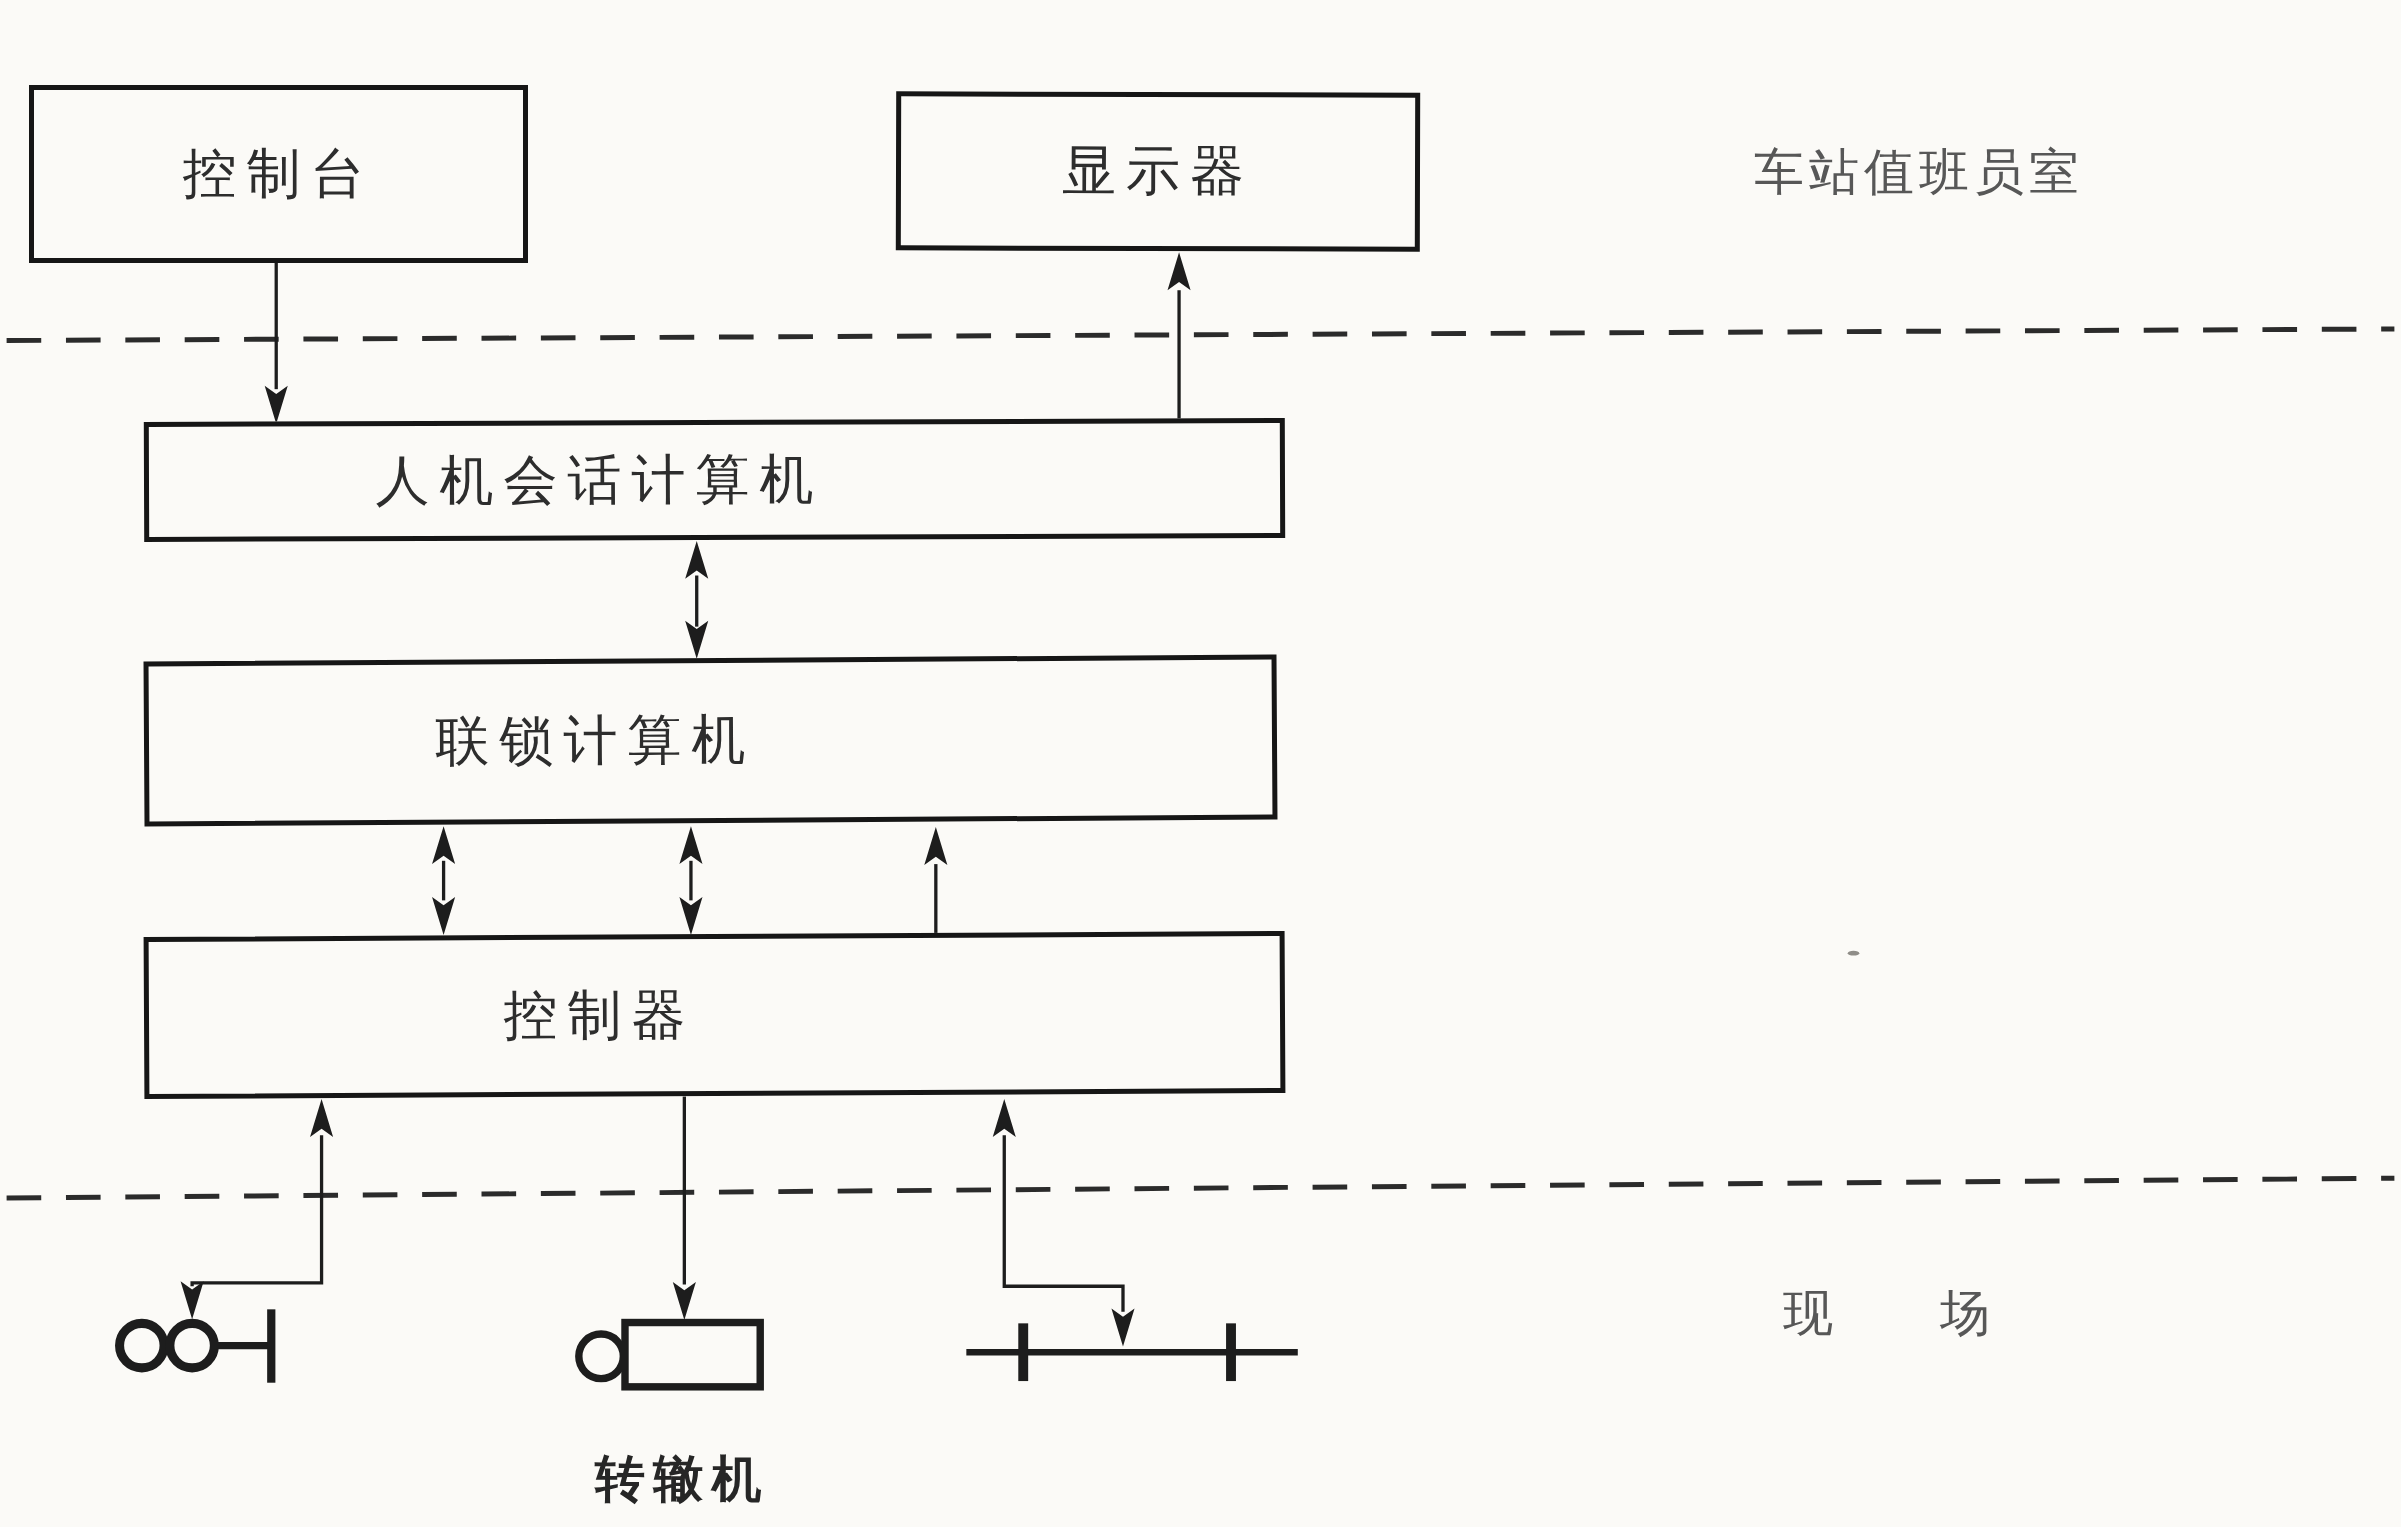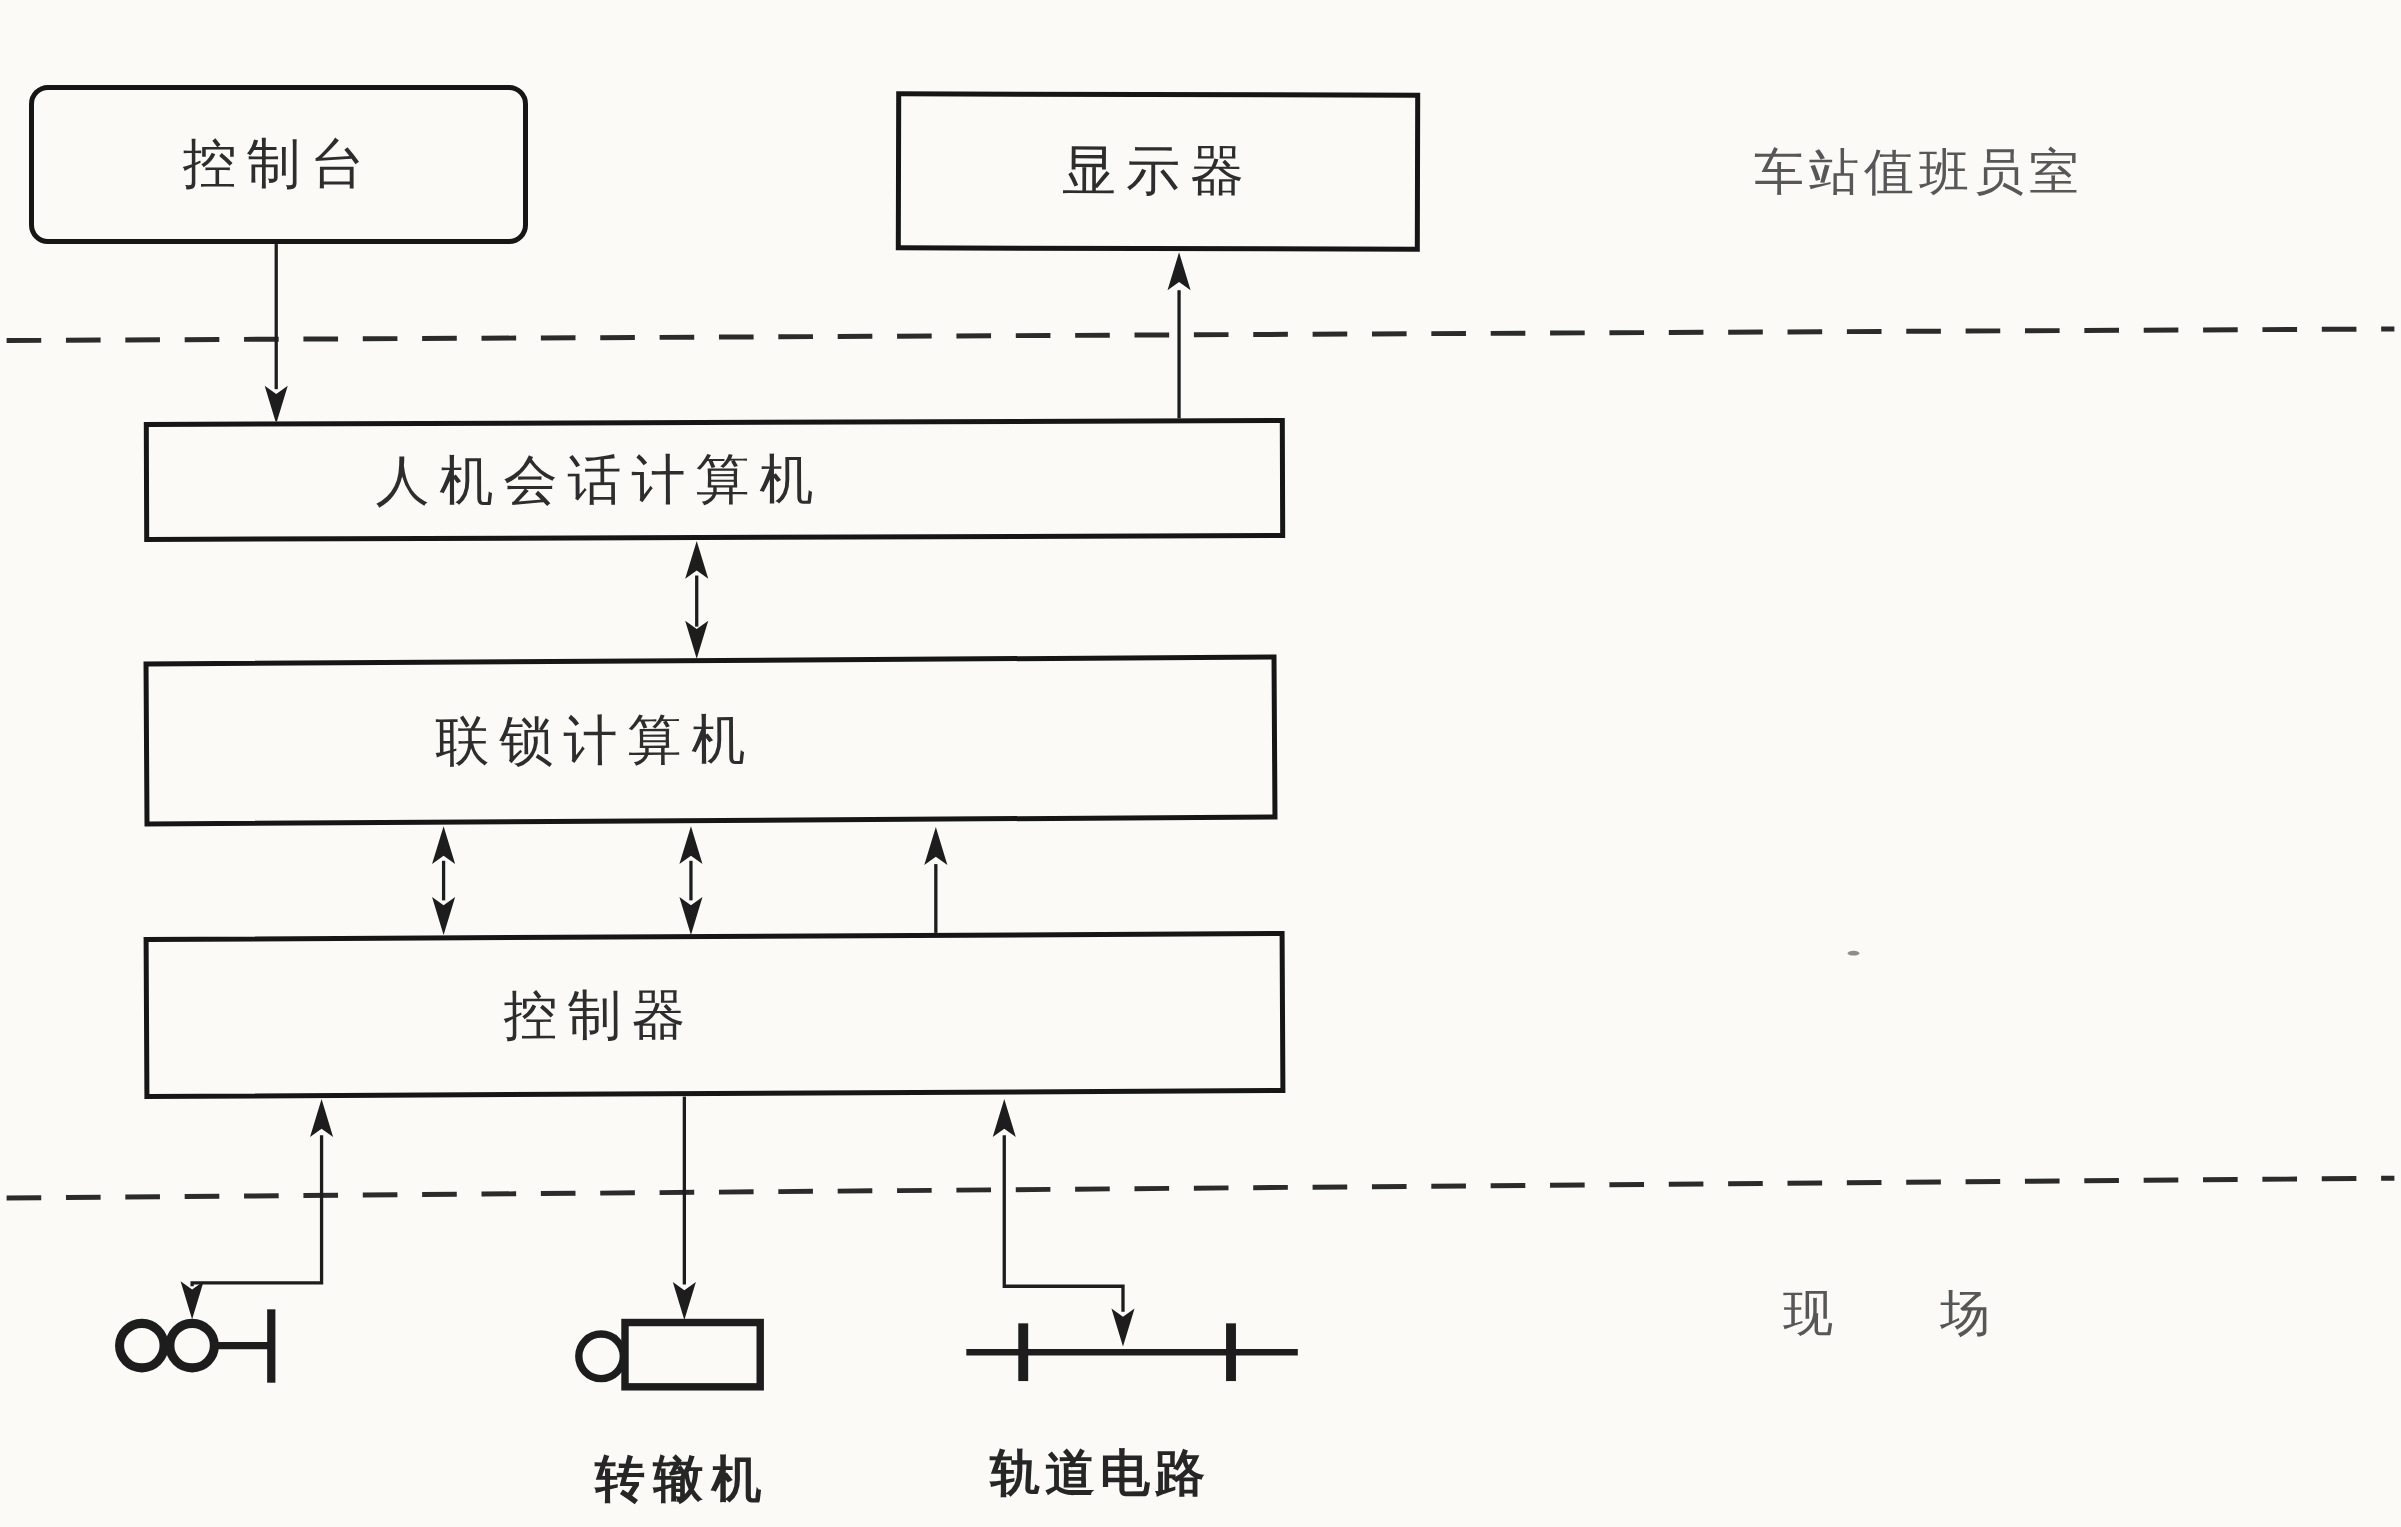--- a/index.html
+++ b/index.html
@@ -122,21 +122,21 @@
       <line class="lw" stroke-width="12" x1="1493" y1="1605" x2="1493" y2="1675"></line>
     </g>
 
     <g>
       <ellipse class="speck" cx="1180" cy="602" rx="5" ry="7"></ellipse>
       <ellipse class="speck" cx="1505" cy="903" rx="4" ry="6"></ellipse>
       <ellipse class="speck" cx="2248" cy="1156" rx="7" ry="3"></ellipse>
     </g>
   </svg>
 
-  <div class="box" style="left:29px;top:85px;width:499px;height:159px;border-radius:19px;">
+  <div class="box" style="left:29px;top:85px;width:499px;height:178px;">
     <span class="label">控制台</span>
   </div>
 
   <div class="box" style="left:896px;top:92px;width:524px;height:159px;transform:rotate(0.15deg);">
     <span class="label">显示器</span>
   </div>
 
   <div class="box" style="left:144px;top:420px;width:1141px;height:120px;transform:rotate(-0.2deg);">
     <span class="label shift-left">人机会话计算机</span>
   </div>
@@ -150,16 +150,15 @@
   </div>
 
   <div class="txt room" style="left:1754px;top:139px;">车站值班员室</div>
 
 
   <div class="txt room field-gap" style="left:1783px;top:1280px;">现场</div>
 
 
   <div class="txt device" style="left:595px;top:1446px;">转辙机</div>
 
-  <div class="txt device" style="left:990px;top:1440px;letter-spacing:5px;">轨道电路</div>
 
 </div>
 
 
 </body></html>

